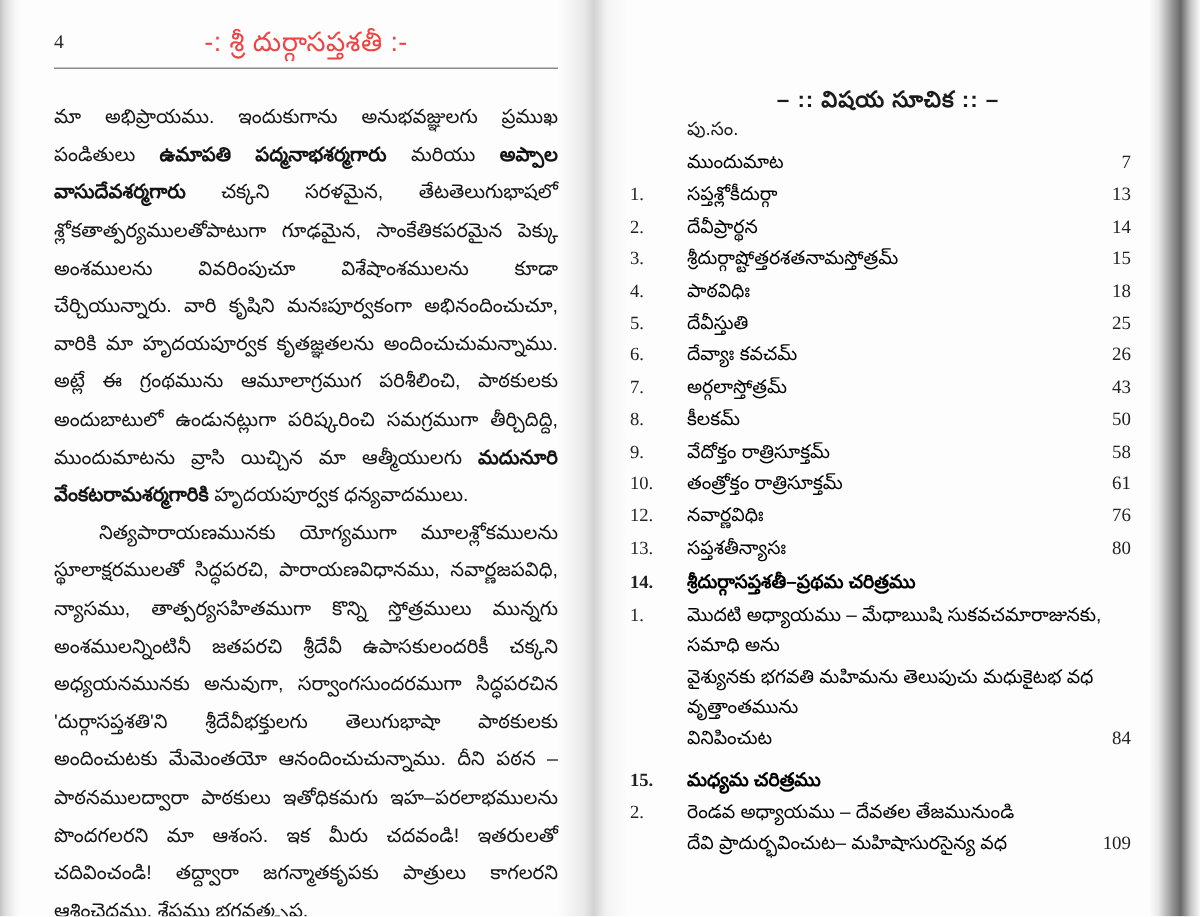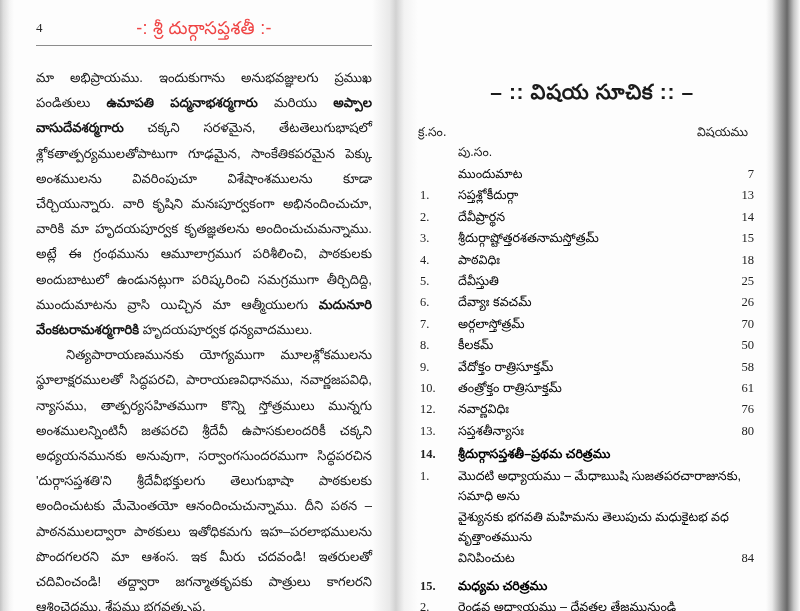--- a/index.html
+++ b/index.html
@@ -73,23 +73,23 @@
   .body-text p { margin: 0; }
   .body-text p + p { text-indent: 30px; }
   .body-text b { font-weight: 700; }
 
   
   .right-page {
     position: absolute;
     left: 418px; top: 0; width: 348px; height: 611px;
   }
   .toc-title {
-    margin-top: 80px;
+    margin-top: 58px;
     text-align: center;
-    font-size: 21px;
+    font-size: 15px;
     font-weight: 700;
     letter-spacing: .6px;
   }
   .toc-head {
     position: relative;
     margin-top: 16px;
     height: 19px;
     font-size: 12.4px;
   }
   .toc-head .col-sno { position: absolute; left: 0; top: 0; }
@@ -159,24 +159,20 @@
       </div>
 
   </div>
 
   <div class="gutter"></div>
 
   <div class="right-page">
 
     <div class="toc-title">– :: విషయ సూచిక :: –</div>
 
-    <div class="toc-head">
-      <span class="col-sno">క్ర.సం.</span>
-      <span class="col-subject">విషయము</span>
-    </div>
     <div class="toc-subhead">పు.సం.</div>
 
     <div class="toc-list" id="toc-list">
         <div class="toc-row">
           <span class="num"></span>
           <span class="label"><span>ముందుమాట</span></span>
           <span class="pg">7</span>
         </div>
         <div class="toc-row">
           <span class="num">1.</span>
@@ -204,21 +200,21 @@
           <span class="pg">25</span>
         </div>
         <div class="toc-row">
           <span class="num">6.</span>
           <span class="label"><span>దేవ్యాః కవచమ్</span></span>
           <span class="pg">26</span>
         </div>
         <div class="toc-row">
           <span class="num">7.</span>
           <span class="label"><span>అర్గలాస్తోత్రమ్</span></span>
-          <span class="pg">70</span>
+          <span class="pg">43</span>
         </div>
         <div class="toc-row">
           <span class="num">8.</span>
           <span class="label"><span>కీలకమ్</span></span>
           <span class="pg">50</span>
         </div>
         <div class="toc-row">
           <span class="num">9.</span>
           <span class="label"><span>వేదోక్తం రాత్రిసూక్తమ్</span></span>
           <span class="pg">58</span>
@@ -238,21 +234,21 @@
           <span class="label"><span>సప్తశతీన్యాసః</span></span>
           <span class="pg">80</span>
         </div>
         <div class="toc-row section">
           <span class="num">14.</span>
           <span class="label"><span>శ్రీదుర్గాసప్తశతీ–ప్రథమ చరిత్రము</span></span>
           <span class="pg"></span>
         </div>
         <div class="toc-row multiline">
           <span class="num">1.</span>
-          <span class="label"><span>మొదటి అధ్యాయము – మేధాఋషి సుజతపరచారాజునకు, సమాధి అను</span><span class="line2">వైశ్యునకు భగవతి మహిమను తెలుపుచు మధుకైటభ వధ వృత్తాంతమును</span><span class="line3">వినిపించుట</span></span>
+          <span class="label"><span>మొదటి అధ్యాయము – మేధాఋషి సుకవచమారాజునకు, సమాధి అను</span><span class="line2">వైశ్యునకు భగవతి మహిమను తెలుపుచు మధుకైటభ వధ వృత్తాంతమును</span><span class="line3">వినిపించుట</span></span>
           <span class="pg">84</span>
         </div>
         <div class="toc-row section gap-above">
           <span class="num">15.</span>
           <span class="label"><span>మధ్యమ చరిత్రము</span></span>
           <span class="pg"></span>
         </div>
         <div class="toc-row multiline">
           <span class="num">2.</span>
           <span class="label"><span>రెండవ అధ్యాయము – దేవతల తేజమునుండి</span><span class="line2">దేవి ప్రాదుర్భవించుట– మహిషాసురసైన్య వధ</span></span>

